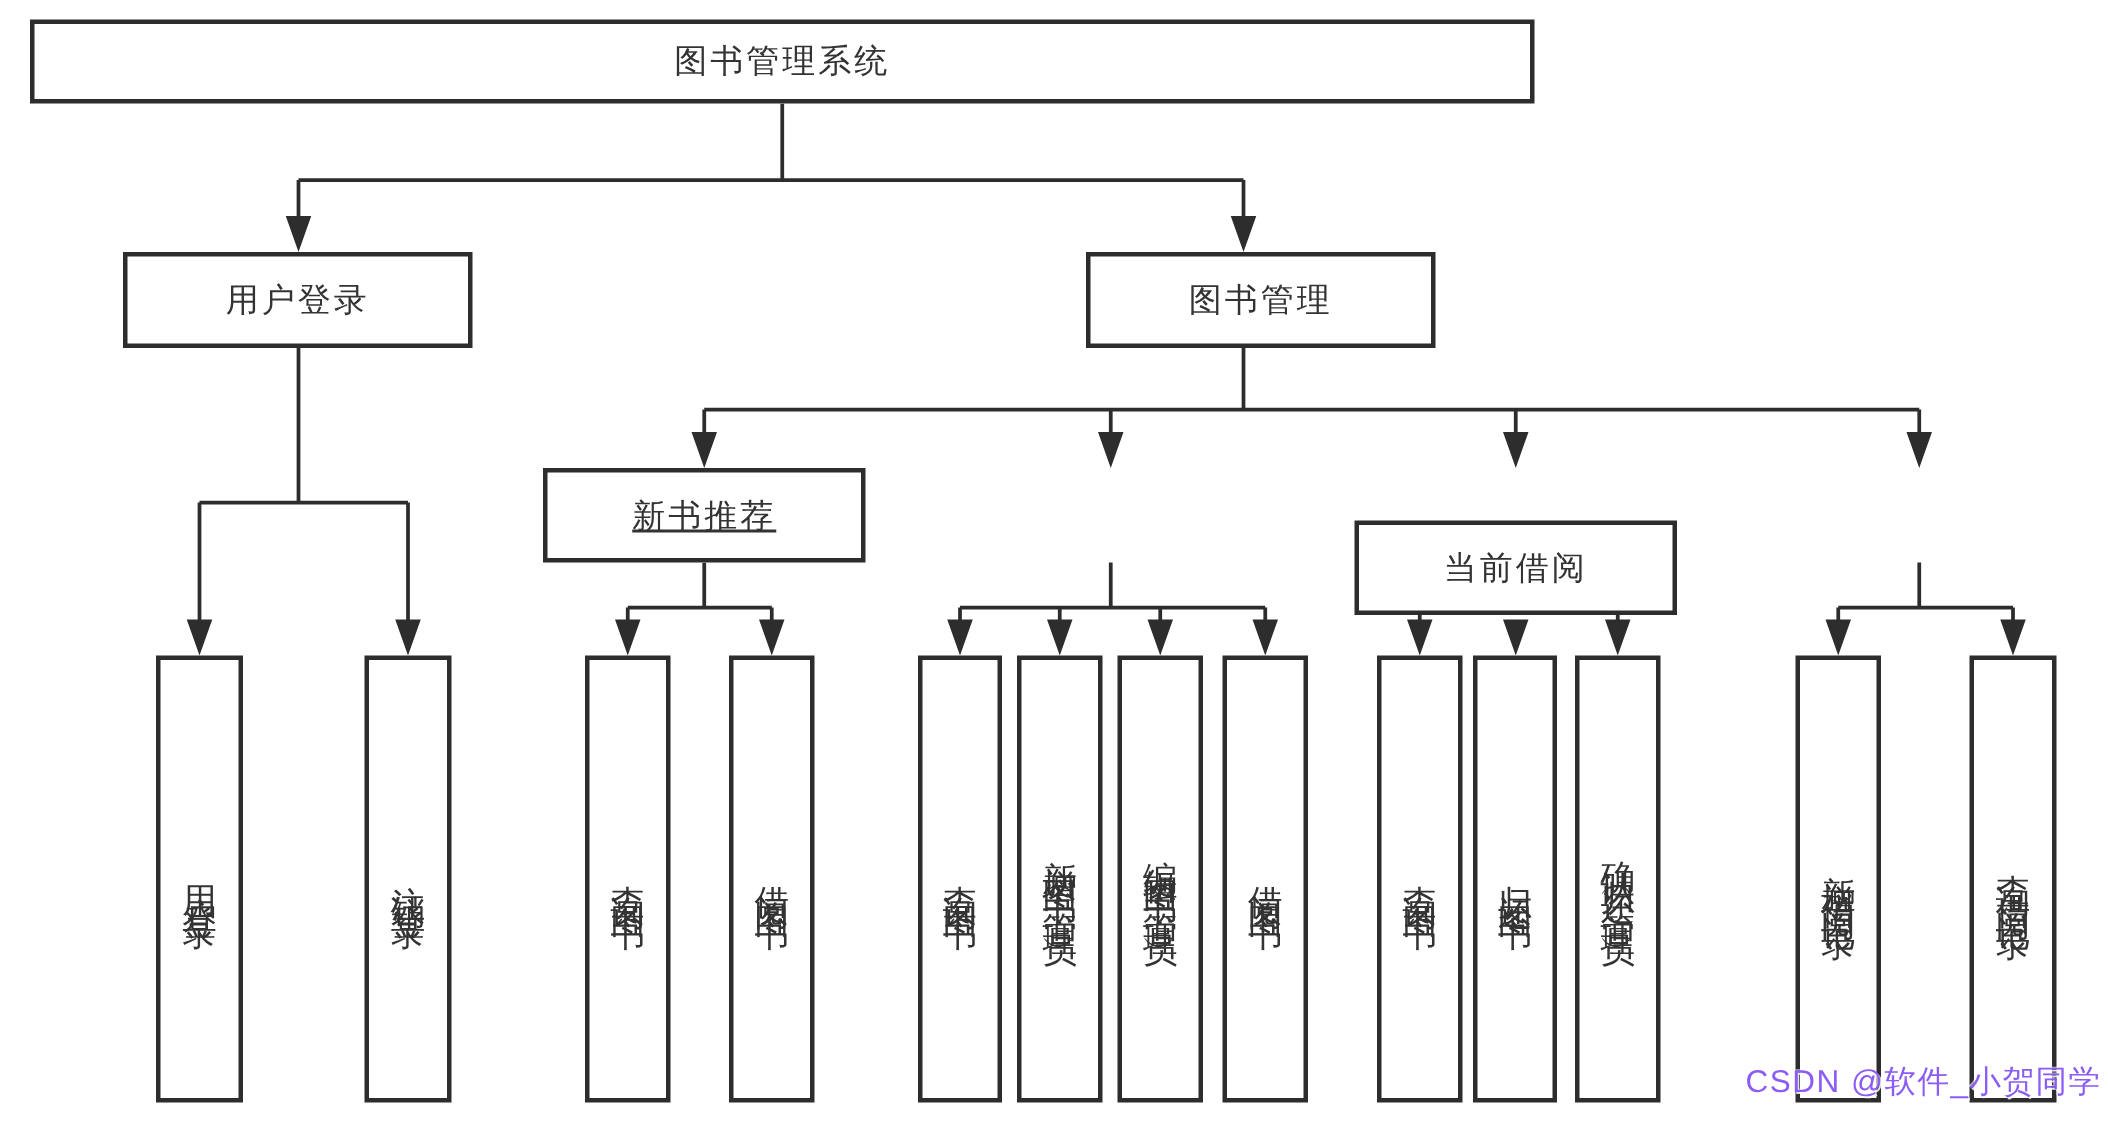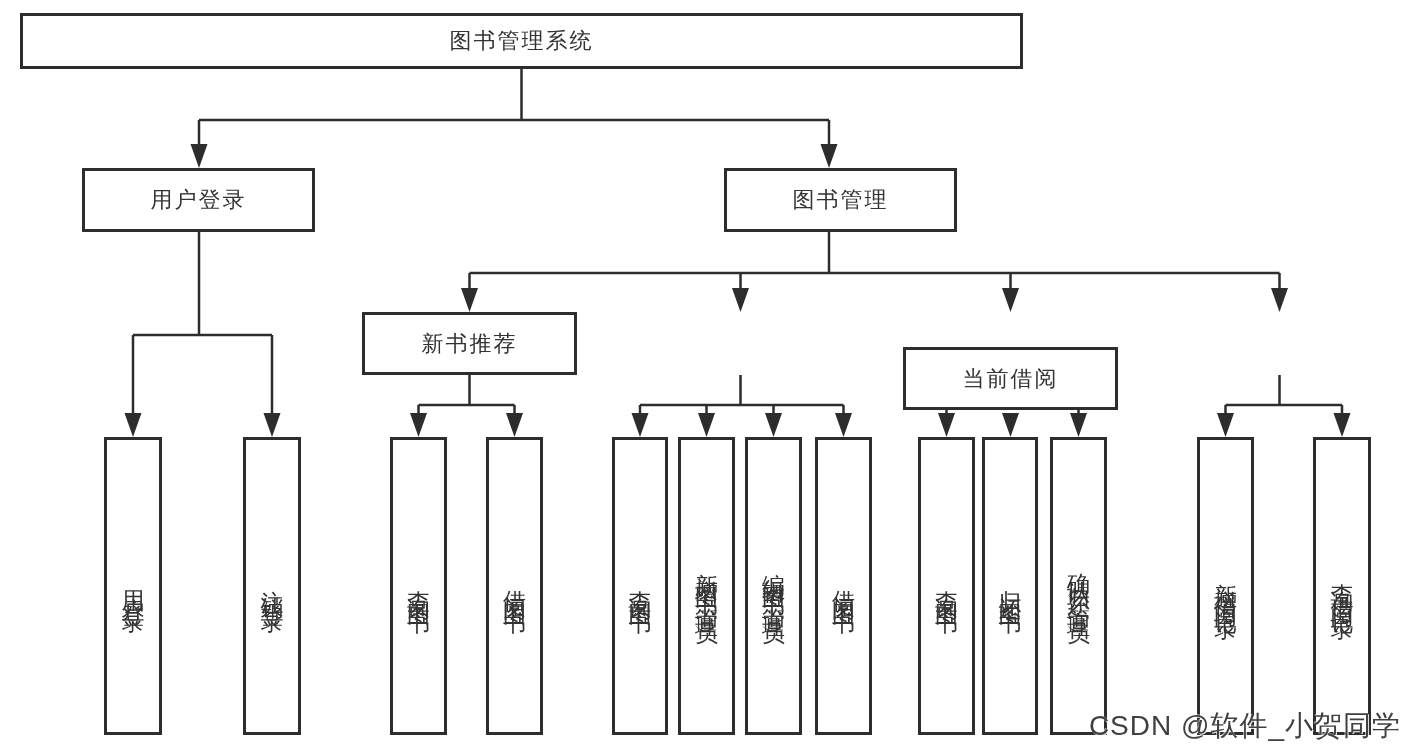--- a/index.html
+++ b/index.html
@@ -31,43 +31,43 @@
     text-orientation:mixed;
     font-size:23px;
     letter-spacing:7px;
     line-height:1;
     color:#333333;
   }
   
   #n-root        {left:20px;  top:13px;  width:1003px;height:56px;}
   #n-login       {left:82px;  top:168px; width:233px; height:64px;}
   #n-mgmt        {left:712px; top:168px; width:233px; height:64px;margin-left:12px;}
-  #n-recommend   {left:362px; top:312px; width:215px; height:63px;}
+  #n-recommend   {left:362px; top:312px; width:215px; height:63px;text-decoration:underline;}
   #n-borrow      {left:633px; top:312px; width:215px; height:63px;}
   #n-current     {left:903px; top:312px; width:215px; height:63px;margin-top:35px;}
   #n-records     {left:1172px;top:312px; width:215px; height:63px;}
   #n-login-user  {left:104px; top:437px; width:58px;  height:298px;}
   #n-login-logout{left:243px; top:437px; width:58px;  height:298px;}
   #n-rec-query   {left:390px; top:437px; width:57px;  height:298px;}
   #n-rec-borrow  {left:486px; top:437px; width:57px;  height:298px;}
   #n-bor-query   {left:612px; top:437px; width:56px;  height:298px;}
   #n-bor-add     {left:678px; top:437px; width:57px;  height:298px;}
   #n-bor-edit    {left:745px; top:437px; width:57px;  height:298px;}
   #n-bor-borrow  {left:815px; top:437px; width:57px;  height:298px;}
   #n-cur-query   {left:918px; top:437px; width:57px;  height:298px;}
   #n-cur-return  {left:982px; top:437px; width:56px;  height:298px;}
   #n-cur-confirm {left:1050px;top:437px; width:57px;  height:298px;}
   #n-recd-add    {left:1197px;top:437px; width:57px;  height:298px;}
   #n-recd-query  {left:1313px;top:437px; width:58px;  height:298px;}
   #watermark{
     position:absolute;
     right:4px;top:707px;
     z-index:2;
-    font-size:28px;
-    color:#404040;
+    font-size:21px;
+    color:#8b5cf6;
     letter-spacing:1px;
     white-space:nowrap;
     text-shadow:1px 1px 0 rgba(255,255,255,.85), -1px -1px 0 rgba(255,255,255,.6);
   }
 </style>
 </head>
 <body>
 
 <div id="canvas">
 

